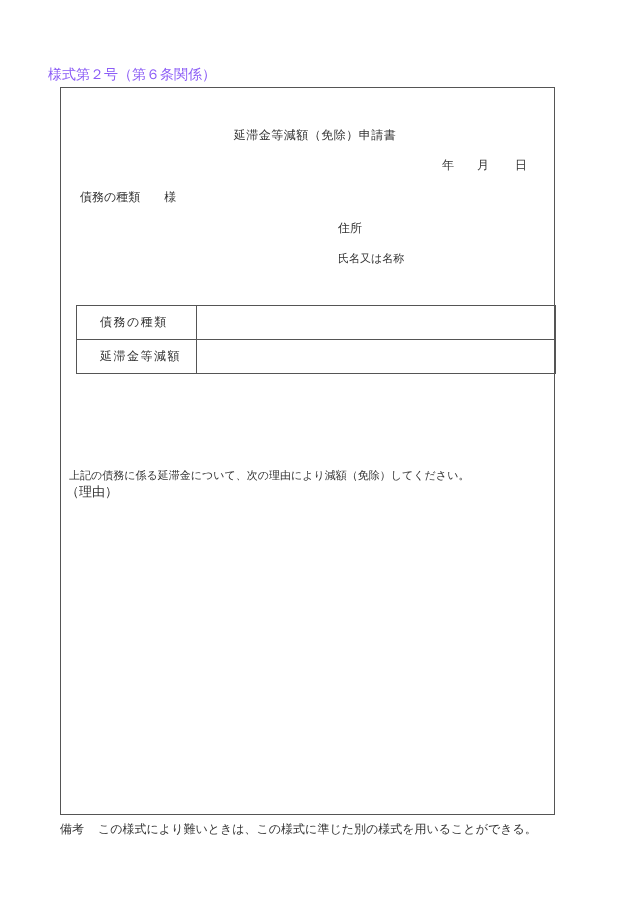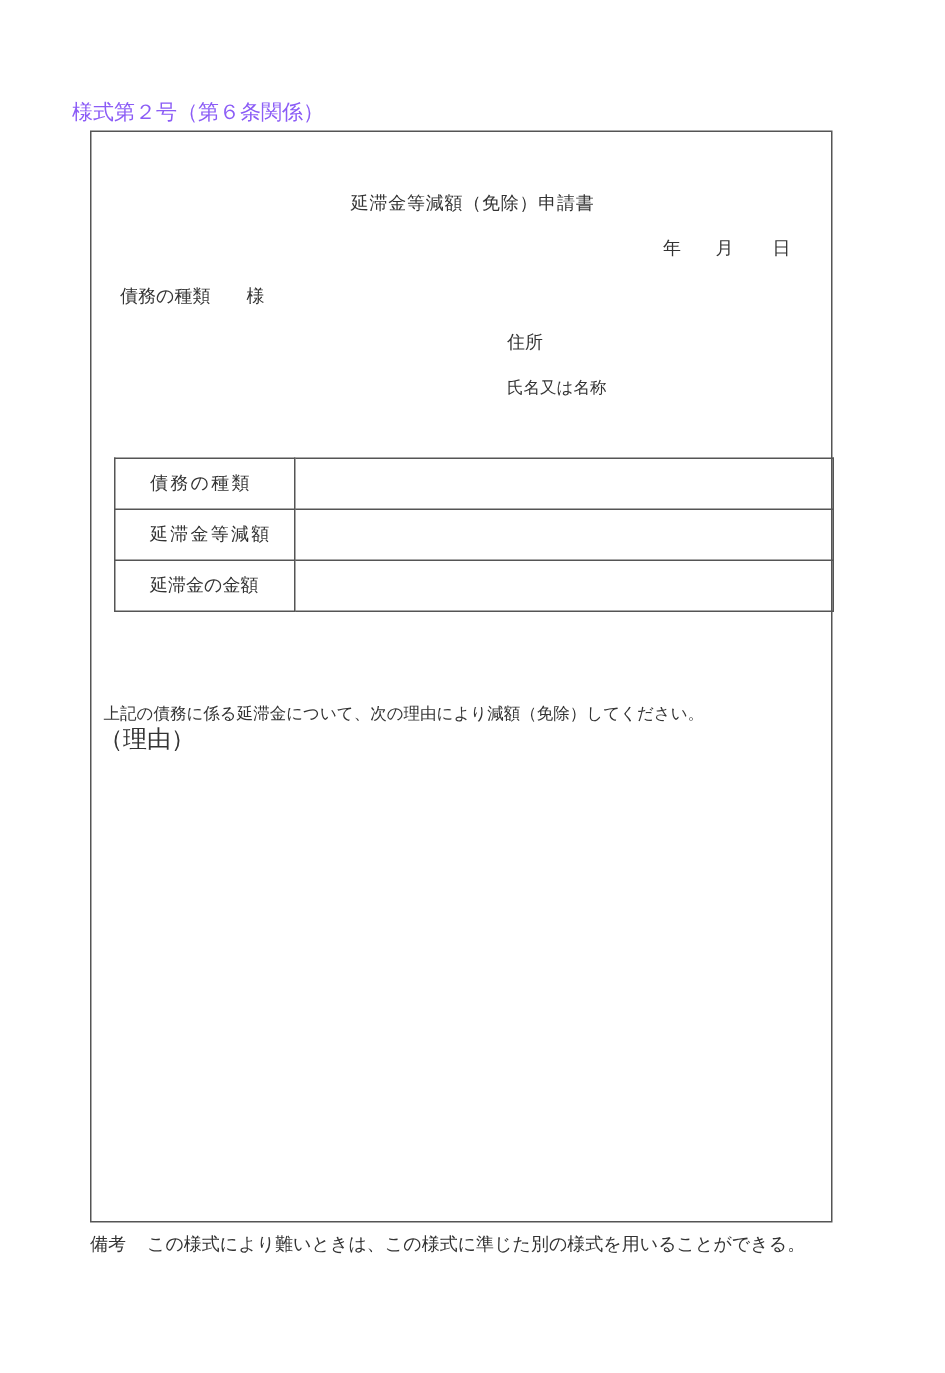--- a/index.html
+++ b/index.html
@@ -77,21 +77,21 @@
       padding-left: 23px;
       letter-spacing: 1.5px;
     }
     table.debt-table tr.row-2 td.label-cell { letter-spacing: 0; }
     .request-text {
       left: 69px; top: 468px;
       font-size: 11px;
     }
     .reason-label {
       left: 66px; top: 483px;
-      font-size: 16px;
+      font-size: 13px;
       text-align: center;
     }
     .note {
       left: 60px; top: 821px;
       font-size: 12px;
     }
     .note .note-head { margin-right: 14px; font-family: Liberation Serif, serif; }
   </style>
 </head>
 <body>
@@ -119,24 +119,20 @@
 <table class="debt-table">
   <tbody>
       <tr class="row-0">
     <td class="label-cell">債務の種類</td>
     <td class="value-cell"></td>
   </tr>
   <tr class="row-1">
     <td class="label-cell">延滞金等減額</td>
     <td class="value-cell"></td>
   </tr>
-  <tr class="row-2">
-    <td class="label-cell">延滞金の金額</td>
-    <td class="value-cell"></td>
-  </tr>
 </tbody>
   </table>
 
 <div class="abs request-text">上記の債務に係る延滞金について、次の理由により減額（免除）してください。</div>
 
 <div class="abs reason-label">（理由）</div>
 
 <div class="abs note">
   <span class="note-head">備考</span><span>この様式により難いときは、この様式に準じた別の様式を用いることができる。</span>
 </div>

